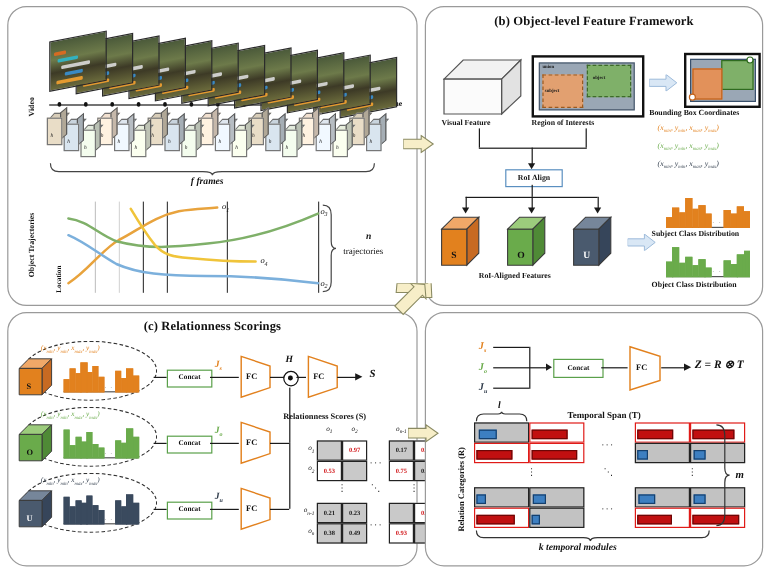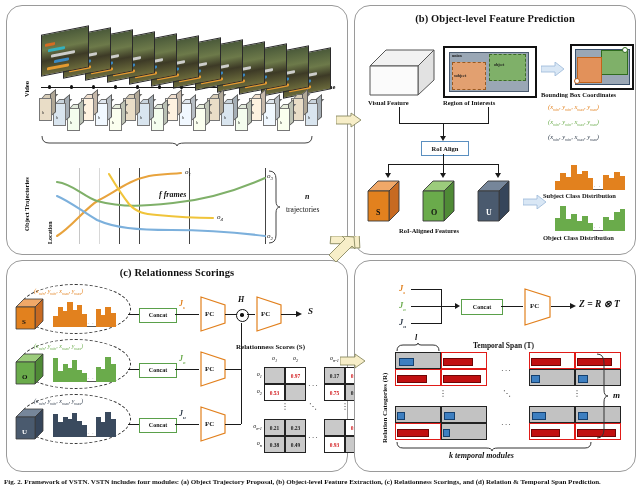--- a/index.html
+++ b/index.html
@@ -298,21 +298,21 @@
           <div class="tp" style="background:#c9d4dd"></div>
           <div class="sd" style="background:#c9d4dd;filter:brightness(.82)"></div>
           <div class="fc" style="background:#c9d4dd;filter:brightness(1.08)"></div>
           <div class="hsub" style="left:3px;top:16px;">h</div>
         </div>
       </div>
 
     <svg style="position:absolute;left:34px;top:129px;" width="272" height="12" viewBox="0 0 272 12">
       <path d="M1,1 Q1,8 8,8 L128,8 Q136,8 136,11 Q136,8 144,8 L264,8 Q271,8 271,1" fill="none" stroke="#444" stroke-width="1"></path>
     </svg>
-    <div class="lblit" style="left:152px;top:140px;font-weight:bold;font-size:8px;margin-top:44px;">f frames</div>
+    <div class="lblit" style="left:152px;top:140px;font-weight:bold;font-size:8px;">f frames</div>
 
     <div style="position:absolute;left:46px;top:162px;width:250px;height:76px;">
       <div class="gline lt" style="left:26px;top:0;height:76px;"></div>
       <div class="gline lt" style="left:46px;top:0;height:76px;background:#d8d8d8;"></div>
       <div class="gline" style="left:66px;top:0;height:76px;"></div>
       <div class="gline" style="left:86px;top:0;height:76px;"></div>
       <div class="gline" style="left:136px;top:0;height:76px;"></div>
       <div class="gline" style="left:212px;top:0;height:76px;"></div>
       <svg width="250" height="76" viewBox="0 0 250 76" style="position:absolute;left:0;top:0;">
         <path d="M4,68 C20,58 32,40 46,32 C62,24 76,12 96,8 C110,6 118,6 128,5" fill="none" stroke="#e8a33d" stroke-width="2.1" stroke-linecap="round"></path>
@@ -327,21 +327,21 @@
     </div>
 
     <svg style="position:absolute;left:260px;top:164px;" width="14" height="74" viewBox="0 0 14 74">
       <path d="M2,1 Q9,1 9,9 L9,31 Q9,37 13,37 Q9,37 9,43 L9,65 Q9,73 2,73" fill="none" stroke="#444" stroke-width="1"></path>
     </svg>
     <div class="lblit" style="left:298px;top:186px;font-weight:bold;font-size:8px;">n</div>
     <div class="lblit" style="left:279px;top:199px;font-size:7.5px;font-style:normal;">trajectories</div>
   </div>
 
   <div class="panel" style="left:354px;top:5px;width:280px;height:248px;">
-    <div class="ptitle" style="top:7px;">(b) Object-level Feature Prediction</div>
+    <div class="ptitle" style="top:7px;">(b) Object-level Feature Framework</div>
 
     <div style="position:absolute;left:14px;top:42px;">
       <svg width="66" height="48" viewBox="0 0 66 48">
         <polygon points="1,18 17,2 65,2 49,18" fill="#f2f2f2" stroke="#555" stroke-width="1"></polygon>
         <polygon points="49,18 65,2 65,32 49,47" fill="#e2e2e2" stroke="#555" stroke-width="1"></polygon>
         <polygon points="1,18 49,18 49,47 1,47" fill="#fbfbfb" stroke="#555" stroke-width="1"></polygon>
       </svg>
     </div>
     <div class="lbl" style="left:13px;top:93px;">Visual Feature</div>
 
@@ -730,14 +730,13 @@
     <polygon points="2,12 20,-6 20,-10 31,0 21,10 18,7 7,18" fill="#f7eec8" stroke="#8a8a62" stroke-width=".9" transform="rotate(45 17 7) translate(0,0)"></polygon>
     <polygon points="1,19 17,3 14,0 26,1 27,13 24,10 8,26" fill="#f7eec8" stroke="#8a8a62" stroke-width=".9"></polygon>
   </svg>
   <svg style="position:absolute;left:340px;top:353px;" width="26" height="16" viewBox="0 0 26 16">
     <polygon points="0,4 15,4 15,1 25,8 15,15 15,12 0,12" fill="#f7eec8" stroke="#8a8a62" stroke-width=".9"></polygon>
   </svg>
   <svg style="position:absolute;left:328px;top:238px;" width="32" height="32" viewBox="0 0 32 32">
     <polygon points="30,1 14,17 17,20 5,19 4,7 7,10 23,-6" fill="#f7eec8" stroke="#8a8a62" stroke-width=".9" opacity="0"></polygon>
   </svg>
 
-  <div class="caption" style="left:4px;top:478px;width:636px;">Fig. 2.  Framework of VSTN. VSTN includes four modules: (a) Object Trajectory Proposal, (b) Object-level Feature Extraction, (c) Relationness Scorings, and (d) Relation &amp; Temporal Span Prediction.</div>
 </div>
 
 </body></html>

